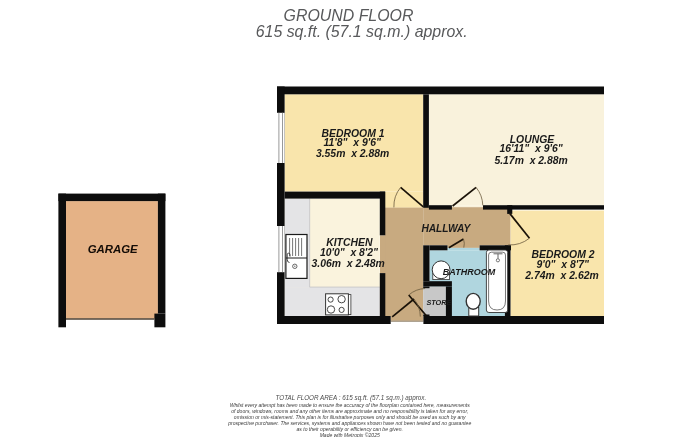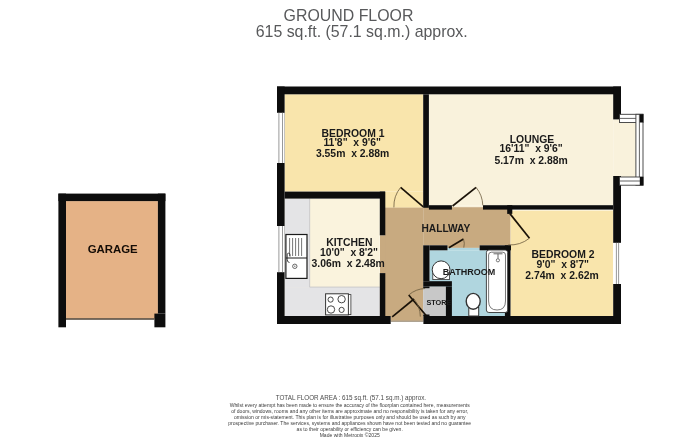--- a/index.html
+++ b/index.html
@@ -1,17 +1,17 @@
 <!DOCTYPE html>
 <html><head>
 <meta charset="utf-8">
 <style>
 html,body{margin:0;padding:0;background:#ffffff;}
-#page{position:relative;width:700px;height:437px;background:#ffffff;overflow:hidden;
-font-family:"Liberation Sans",sans-serif;}
+#page{position:relative;width:604px;height:437px;background:#ffffff;overflow:hidden;
+font-family:"Liberation Sans",sans-serif;font-style:italic;}
 svg{position:absolute;left:0;top:0;}
 </style>
 </head>
 <body>
 <div id="page">
 <svg width="700" height="437" viewBox="0 0 700 437">
 
   <text x="348.5" y="20.9" font-size="15.9" fill="#58595b" text-anchor="middle">GROUND FLOOR</text>
   <text x="361.7" y="37.2" font-size="15.9" fill="#58595b" text-anchor="middle">615 sq.ft. (57.1 sq.m.) approx.</text>
 

